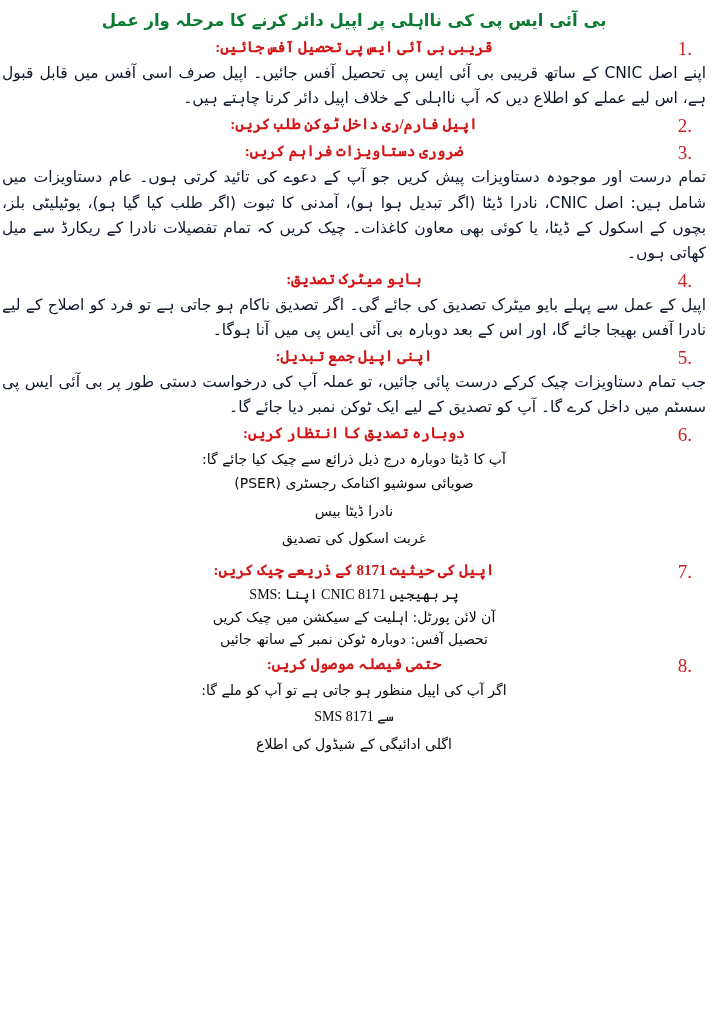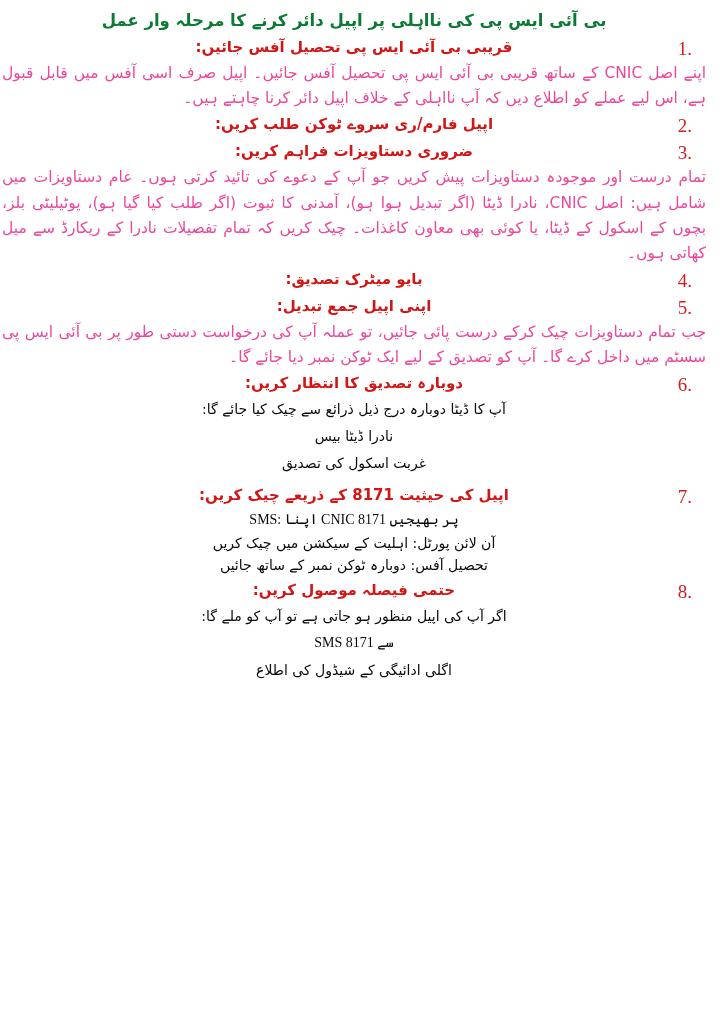--- a/index.html
+++ b/index.html
@@ -60,28 +60,29 @@
     unicode-bidi: isolate;
   }
   .step-title {
     text-align: center;
     color: #d31515;
     font-weight: bold;
     font-size: 15px;
     line-height: 1.5;
     direction: rtl;
     padding: 0 40px;
+    font-family: Liberation Serif, serif;
   }
   .body-text {
     text-align: justify;
     text-align-last: center;
     direction: rtl;
     font-size: 15.5px;
     line-height: 1.62;
-    color: #ec4899;
+    color: #0f172a;
     margin: 0 0 2px 0;
     padding: 0 2px;
   }
   .body-text.justified {
     text-align: justify;
     text-align-last: right;
   }
   .center-line {
     text-align: center;
     direction: rtl;
@@ -110,53 +111,55 @@
     <div class="step-head">
       <span class="step-num">1.</span>
       <div class="step-title">قریبی بی آئی ایس پی تحصیل آفس جائیں:</div>
     </div>
     <p class="body-text justified">اپنے اصل CNIC کے ساتھ قریبی بی آئی ایس پی تحصیل آفس جائیں۔ اپیل صرف اسی آفس میں قابل قبول ہے، اس لیے عملے کو اطلاع دیں کہ آپ نااہلی کے خلاف اپیل دائر کرنا چاہتے ہیں۔</p>
   </div>
 
   <div class="step">
     <div class="step-head">
       <span class="step-num">2.</span>
-      <div class="step-title">اپیل فارم/ری سروے ٹوکن طلب کریں:</div>
+      <div class="step-title">اپیل فارم/ری داخل ٹوکن طلب کریں:</div>
     </div>
   </div>
 
   <div class="step">
     <div class="step-head">
       <span class="step-num">3.</span>
       <div class="step-title">ضروری دستاویزات فراہم کریں:</div>
     </div>
     <p class="body-text justified">تمام درست اور موجودہ دستاویزات پیش کریں جو آپ کے دعوے کی تائید کرتی ہوں۔ عام دستاویزات میں شامل ہیں: اصل CNIC، نادرا ڈیٹا (اگر تبدیل ہوا ہو)، آمدنی کا ثبوت (اگر طلب کیا گیا ہو)، یوٹیلیٹی بلز، بچوں کے اسکول کے ڈیٹا، یا کوئی بھی معاون کاغذات۔ چیک کریں کہ تمام تفصیلات نادرا کے ریکارڈ سے میل کھاتی ہوں۔</p>
   </div>
 
   <div class="step">
     <div class="step-head">
       <span class="step-num">4.</span>
       <div class="step-title">بایو میٹرک تصدیق:</div>
     </div>
+    <p class="body-text justified">اپیل کے عمل سے پہلے بایو میٹرک تصدیق کی جائے گی۔ اگر تصدیق ناکام ہو جاتی ہے تو فرد کو اصلاح کے لیے نادرا آفس بھیجا جائے گا، اور اس کے بعد دوبارہ بی آئی ایس پی میں آنا ہوگا۔</p>
   </div>
 
   <div class="step">
     <div class="step-head">
       <span class="step-num">5.</span>
       <div class="step-title">اپنی اپیل جمع تبدیل:</div>
     </div>
     <p class="body-text justified">جب تمام دستاویزات چیک کرکے درست پائی جائیں، تو عملہ آپ کی درخواست دستی طور پر بی آئی ایس پی سسٹم میں داخل کرے گا۔ آپ کو تصدیق کے لیے ایک ٹوکن نمبر دیا جائے گا۔</p>
   </div>
 
   <div class="step">
     <div class="step-head">
       <span class="step-num">6.</span>
       <div class="step-title">دوبارہ تصدیق کا انتظار کریں:</div>
     </div>
     <div class="center-line">آپ کا ڈیٹا دوبارہ درج ذیل ذرائع سے چیک کیا جائے گا:</div>
+    <div class="center-line">صوبائی سوشیو اکنامک رجسٹری (PSER)</div>
     <div class="gap-sm"></div>
     <div class="center-line">نادرا ڈیٹا بیس</div>
     <div class="gap-sm"></div>
     <div class="center-line">غربت اسکول کی تصدیق</div>
   </div>
 
   <div class="gap-md"></div>
 
   <div class="step">
     <div class="step-head">

